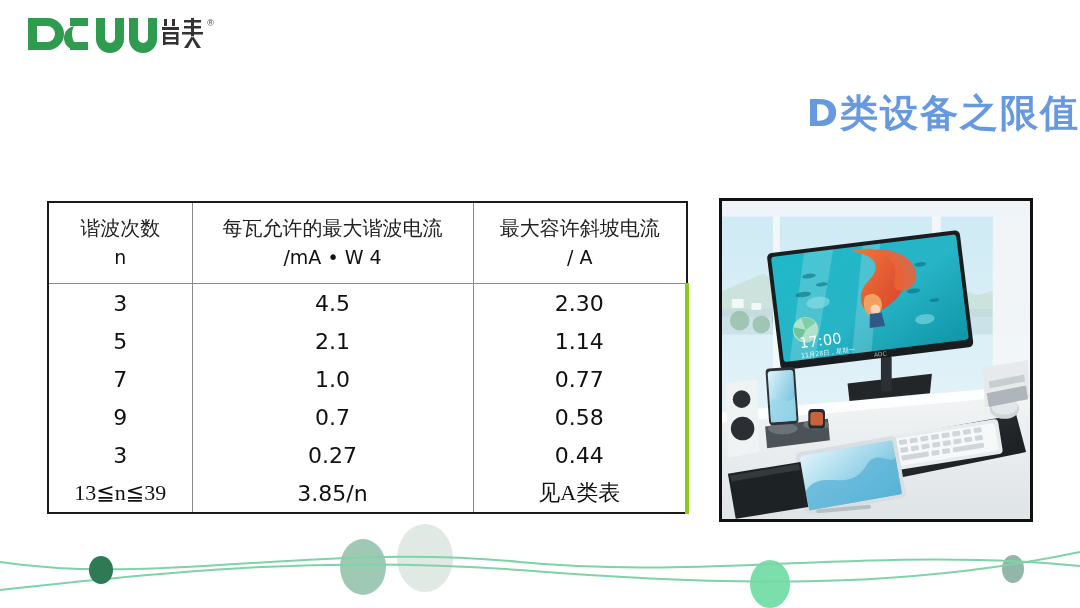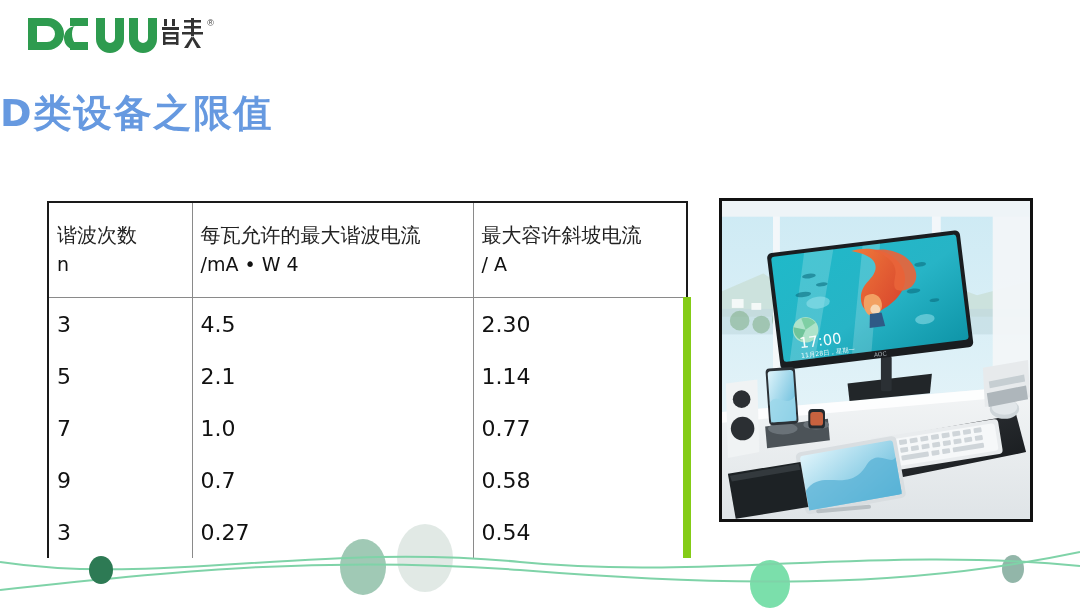--- a/index.html
+++ b/index.html
@@ -34,61 +34,62 @@
     color: #3a3a3a;
     font-family: "Liberation Sans", sans-serif;
   }
 
   
   #page-title {
     position: absolute;
     left: 0;
     top: 88px;
     width: 1080px;
-    text-align: left;
+    text-align: right;
     font-family: "DejaVu Sans", "Liberation Sans", sans-serif;
     font-weight: bold;
     font-size: 38px;
     letter-spacing: 2px;
     color: #6699e0;
   }
 
   
   #limits-table {
     position: absolute;
     left: 47px;
     top: 201px;
     width: 639px;
     border-collapse: collapse;
     table-layout: fixed;
     background: #ffffff;
   }
   #limits-table td {
     border: 1px solid #8a8a8a;
+    text-align: center;
     vertical-align: middle;
     color: #111111;
-    padding: 8px;
+    padding: 1px;
   }
   #limits-table .outer-top td { border-top: 2px solid #1a1a1a; }
   #limits-table tr.header-row td {
     border-bottom: 1px solid #8a8a8a;
     height: 78px;
     line-height: 1.35;
     font-size: 20px;
   }
   #limits-table tr.header-row td:first-child { border-left: 2px solid #1a1a1a; }
   #limits-table tr.header-row td:last-child { border-right: 2px solid #1a1a1a; }
   #limits-table tr.data-row td {
     height: 36px;
     font-size: 22px;
     border-top: none;
     border-bottom: none;
   }
   #limits-table tr.data-row td:first-child { border-left: 2px solid #1a1a1a; }
-  #limits-table tr.data-row td:last-child { border-right: 8px solid #84cc16; }
+  #limits-table tr.data-row td:last-child { border-right: 4px solid #84cc16; }
   #limits-table tr.last-row td { border-bottom: 2px solid #1a1a1a; }
   #limits-table tr.first-data td { border-top: 1px solid #8a8a8a; }
 
   .hdr-cn {
     display: block;
     font-family: "Liberation Serif", "DejaVu Serif", serif;
     font-size: 20px;
     color: #222;
   }
   .hdr-unit {
@@ -213,21 +214,26 @@
       <td class="num">0.77</td>
     </tr>
     <tr class="data-row">
       <td class="num">9</td>
       <td class="num">0.7</td>
       <td class="num">0.58</td>
     </tr>
     <tr class="data-row">
       <td class="num">3</td>
       <td class="num">0.27</td>
-      <td class="num">0.54</td>
+      <td class="num">0.44</td>
+    </tr>
+    <tr class="data-row last-row">
+      <td class="range-cell">13≦n≦39</td>
+      <td class="num">3.85/n</td>
+      <td class="cn-cell">见A类表</td>
     </tr>
   </tbody>
 </table>
 
 <div id="photo-frame">
   <svg id="photo-inner" viewBox="0 0 314 324" preserveAspectRatio="xMidYMid slice">
     <defs>
       <linearGradient id="skyG" x1="0" y1="0" x2="0" y2="1">
         <stop offset="0" stop-color="#cdeaf4"></stop>
         <stop offset="1" stop-color="#eef7fa"></stop>

